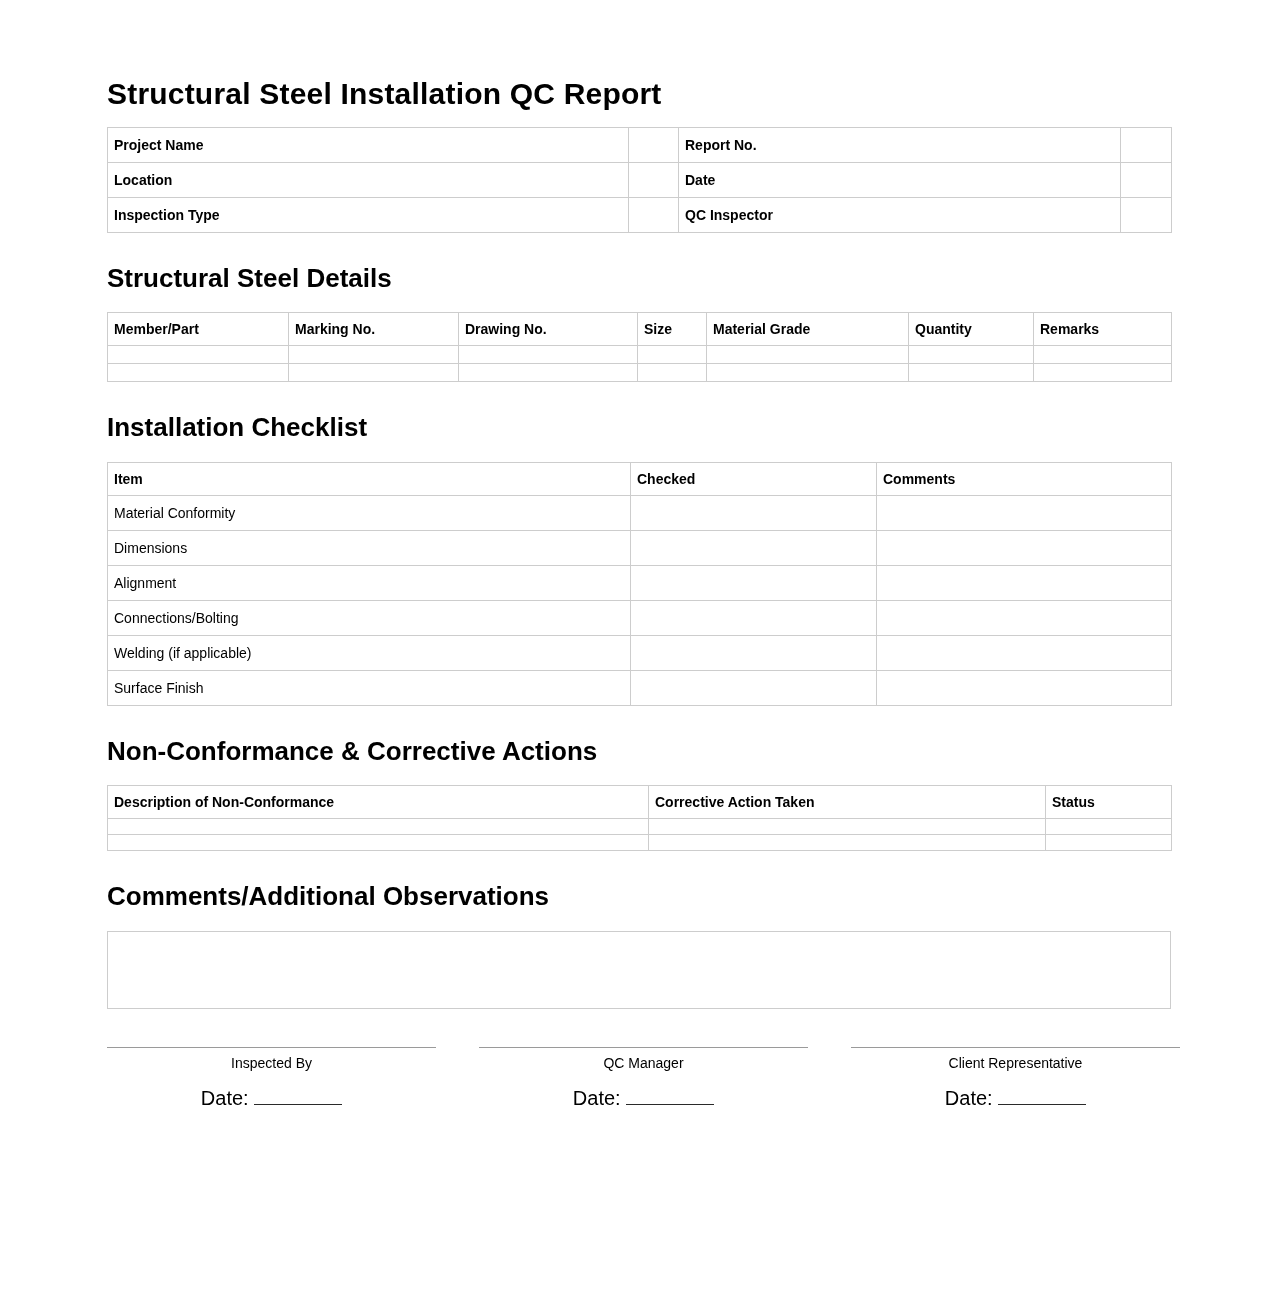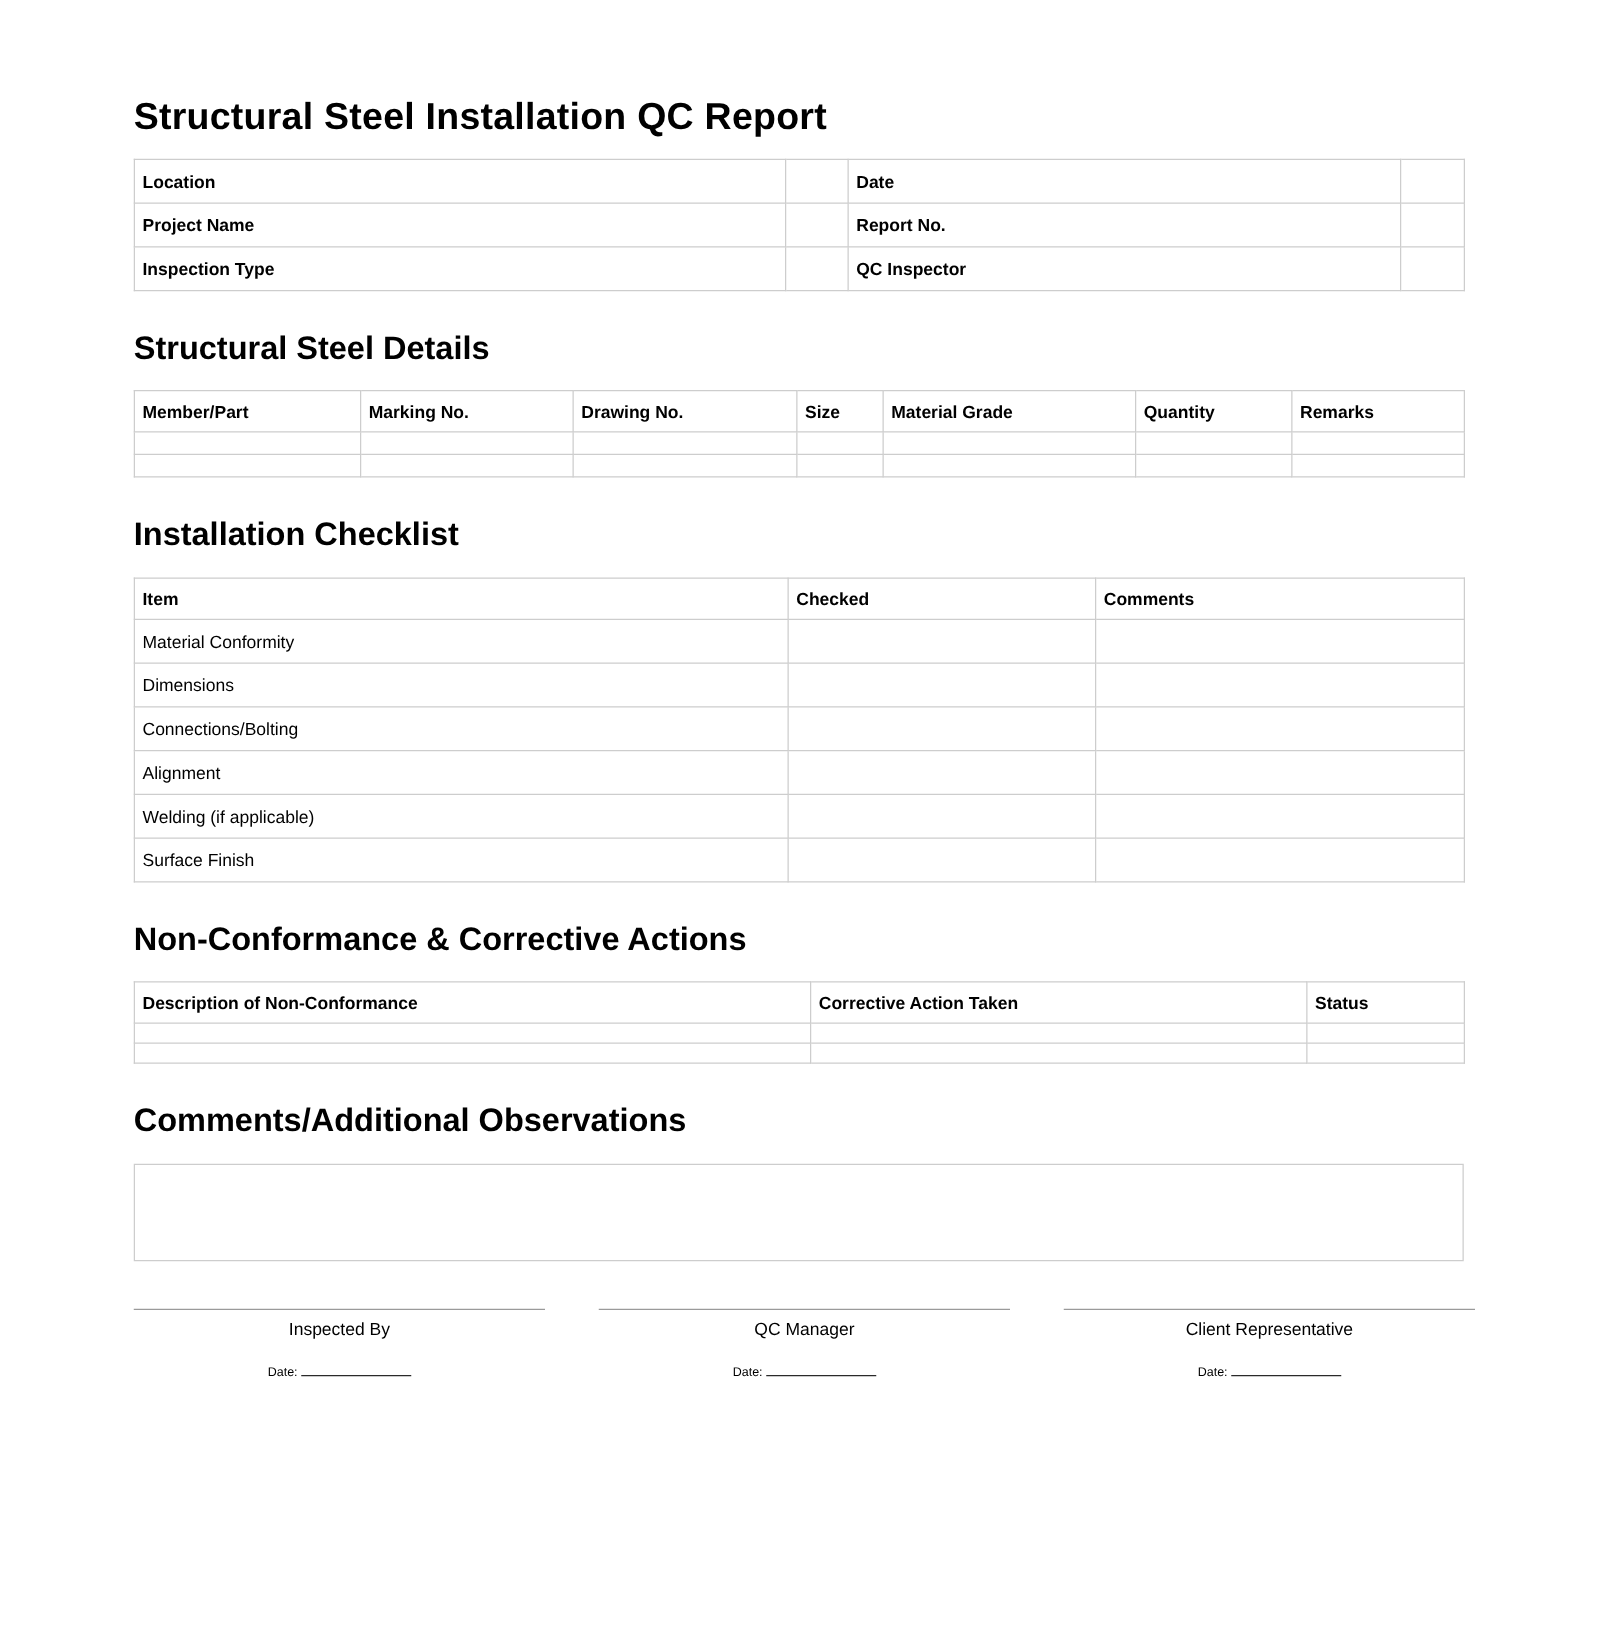--- a/index.html
+++ b/index.html
@@ -65,21 +65,21 @@
     height: 0;
     margin-bottom: 7px;
   }
   .signature-role {
     text-align: center;
     font-size: 14px;
     margin-bottom: 16px;
   }
   .signature-date {
     text-align: center;
-    font-size: 10px;
+    font-size: 20px;
   }
   .date-line {
     display: inline-block;
     width: 88px;
     height: 14px;
     border-bottom: 1px solid #2a2a2a;
     vertical-align: baseline;
   }
 </style>
 </head>
@@ -91,29 +91,29 @@
 
   <table>
     <colgroup>
       <col style="width:521px">
         <col style="width:50px">
         <col style="width:442px">
         <col style="width:51px">
     </colgroup>
     <tbody>
       <tr class="text-row">
+        <td class="label-cell">Project Name</td>
+        <td></td>
+        <td class="label-cell">Report No.</td>
+        <td></td>
+      </tr>
+      <tr class="text-row">
         <td class="label-cell">Location</td>
         <td></td>
         <td class="label-cell">Date</td>
-        <td></td>
-      </tr>
-      <tr class="text-row">
-        <td class="label-cell">Project Name</td>
-        <td></td>
-        <td class="label-cell">Report No.</td>
         <td></td>
       </tr>
       <tr class="text-row">
         <td class="label-cell">Inspection Type</td>
         <td></td>
         <td class="label-cell">QC Inspector</td>
         <td></td>
       </tr>
     </tbody>
   </table>
@@ -183,26 +183,26 @@
         <td>Material Conformity</td>
         <td></td>
         <td></td>
       </tr>
       <tr class="text-row">
         <td>Dimensions</td>
         <td></td>
         <td></td>
       </tr>
       <tr class="text-row">
+        <td>Alignment</td>
+        <td></td>
+        <td></td>
+      </tr>
+      <tr class="text-row">
         <td>Connections/Bolting</td>
-        <td></td>
-        <td></td>
-      </tr>
-      <tr class="text-row">
-        <td>Alignment</td>
         <td></td>
         <td></td>
       </tr>
       <tr class="text-row">
         <td>Welding (if applicable)</td>
         <td></td>
         <td></td>
       </tr>
       <tr class="text-row">
         <td>Surface Finish</td>

